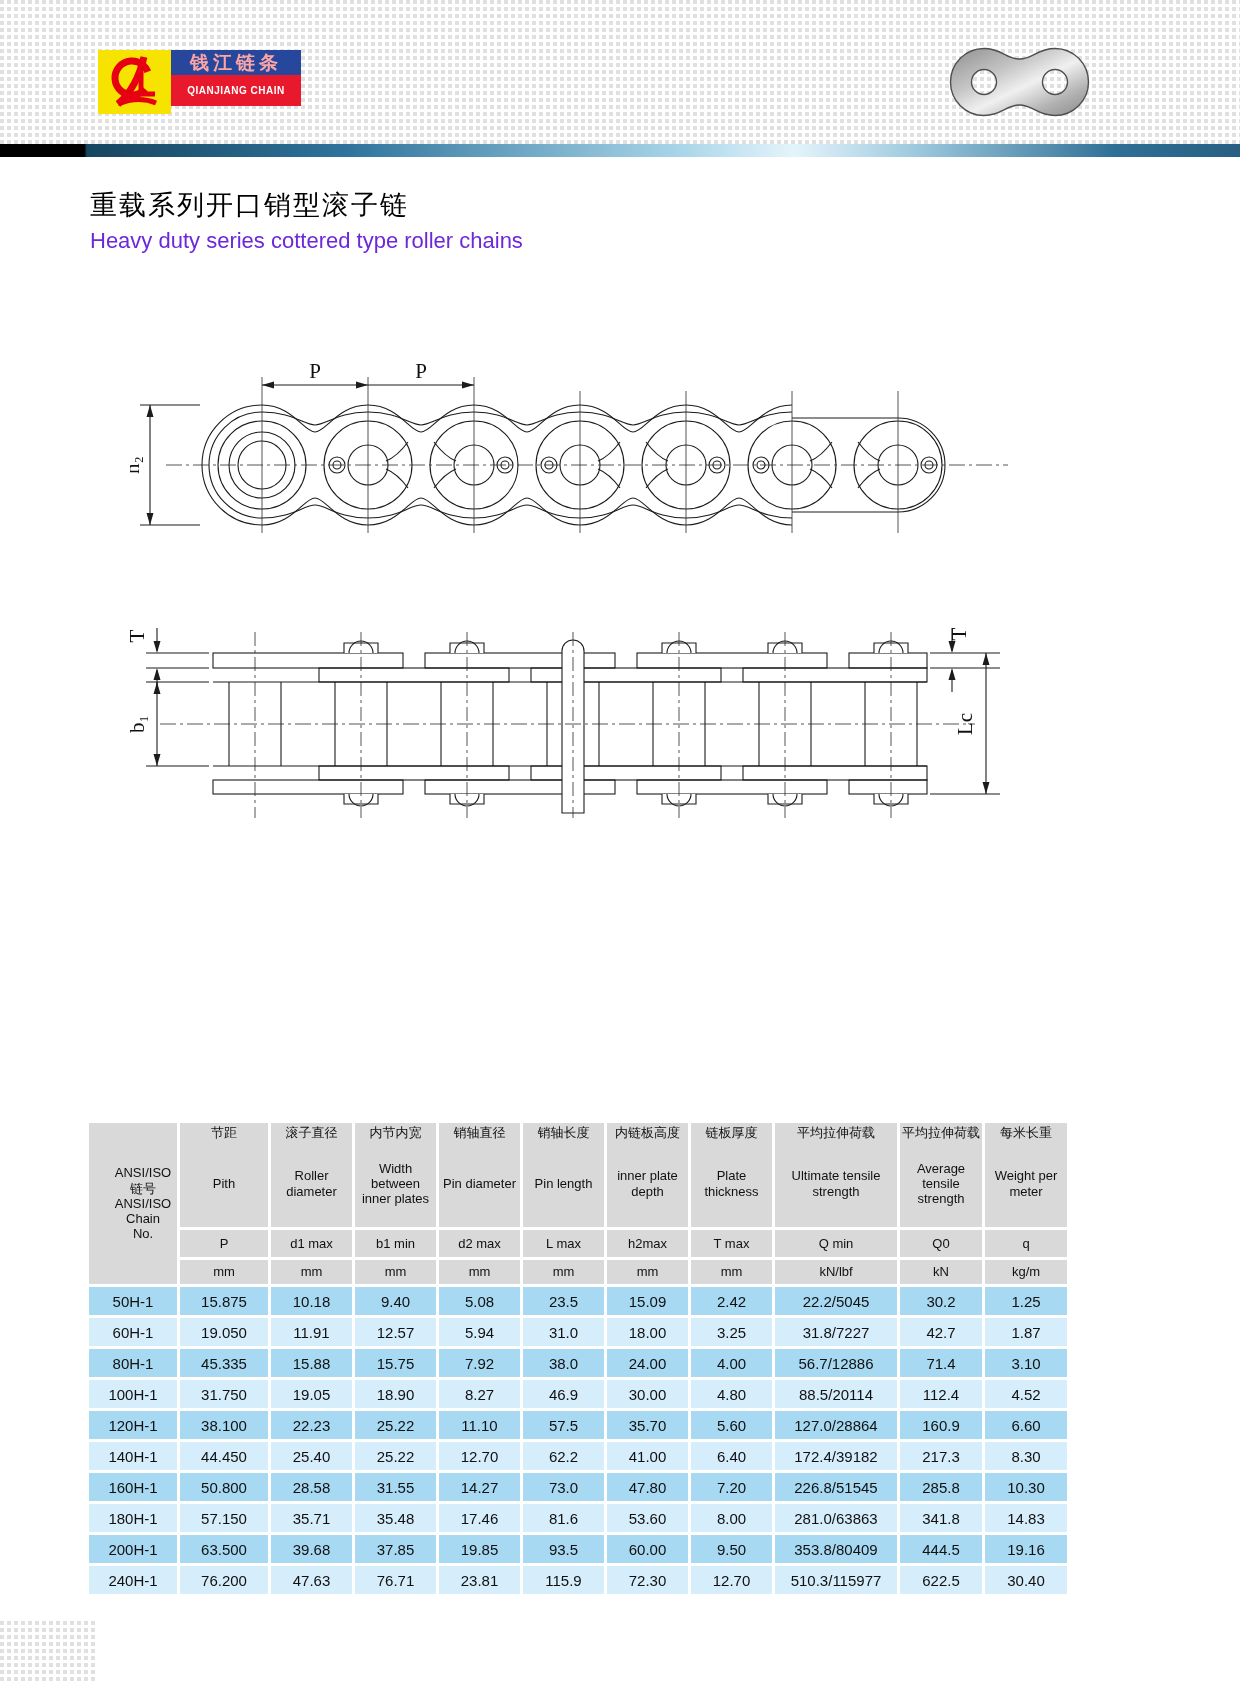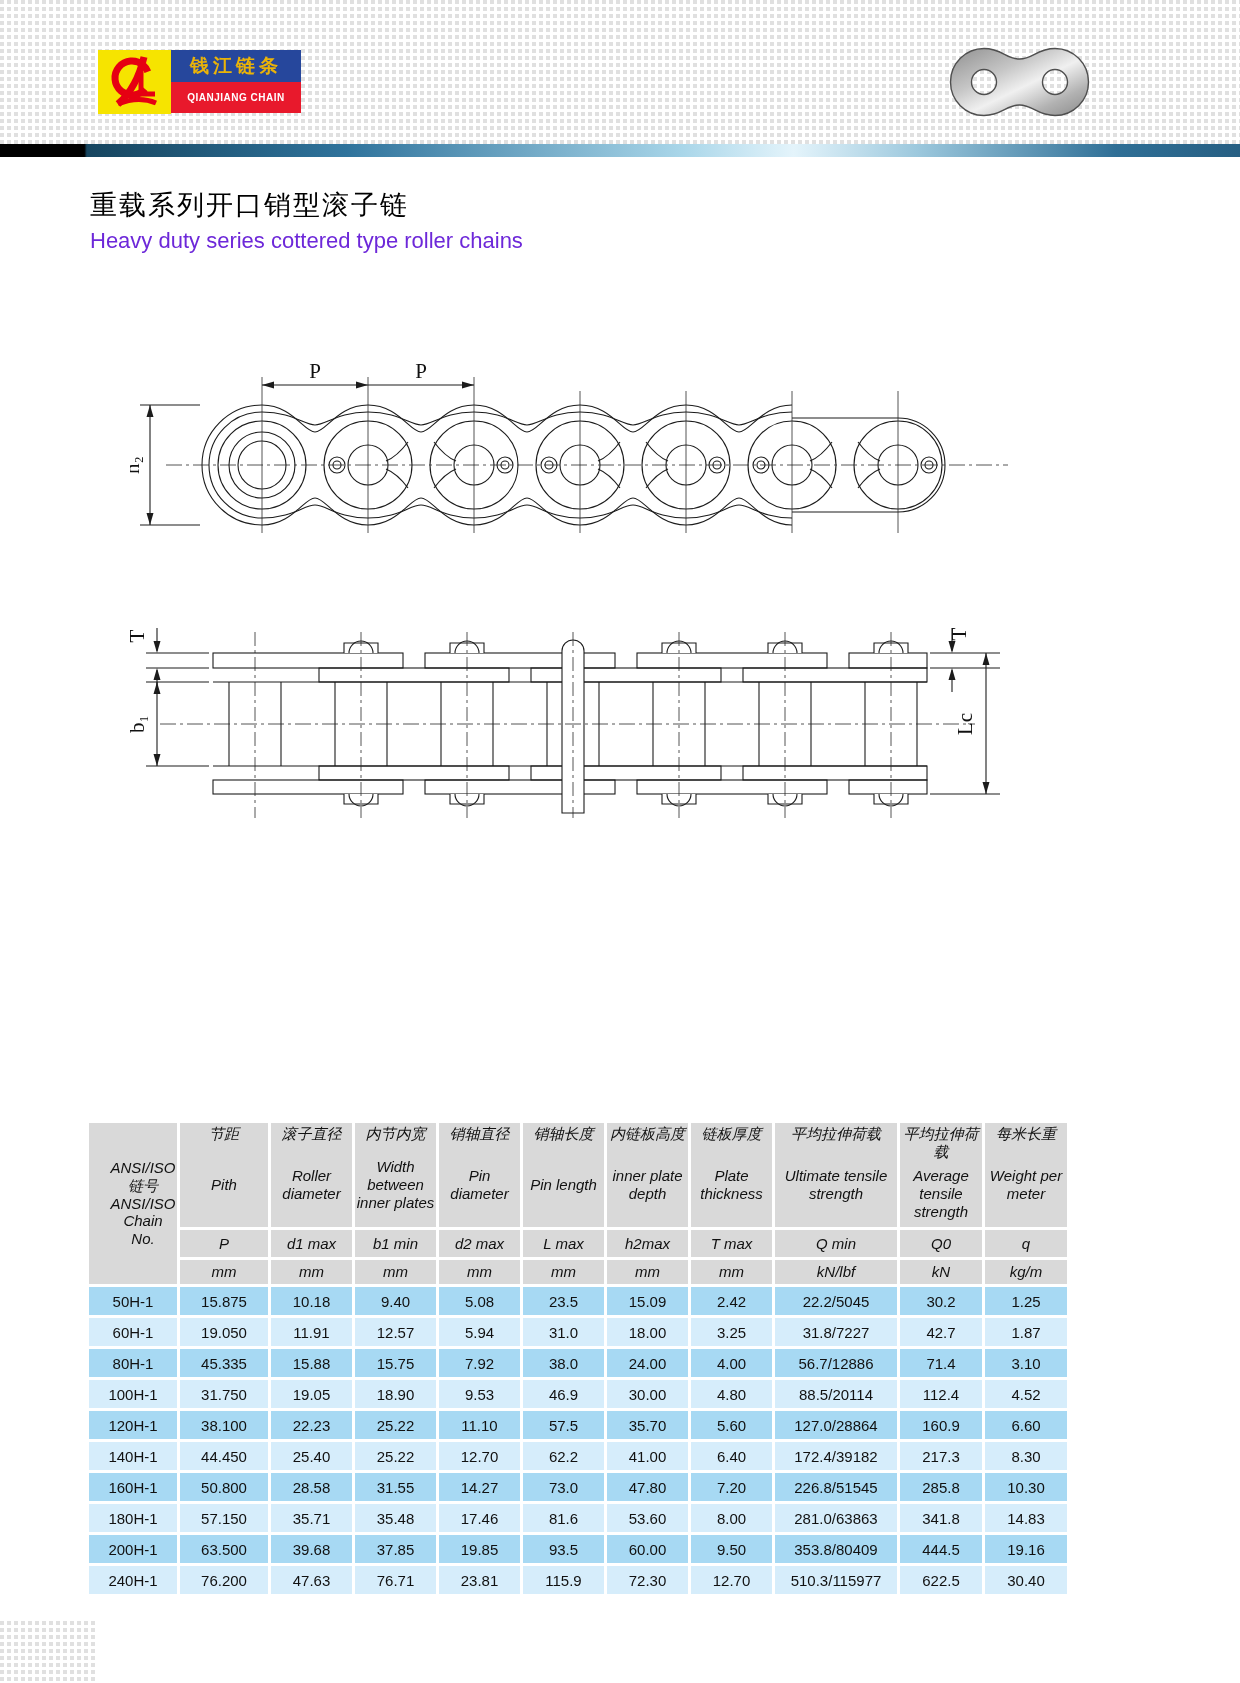--- a/index.html
+++ b/index.html
@@ -16,21 +16,21 @@
   .accent-bar{position:absolute;left:0;top:144px;width:1240px;height:13px;
     background:linear-gradient(90deg,#000 0%,#000 6.8%,#16455f 7%,#2f739c 28%,
       #a9d6e9 55%,#e4f4fb 64%,#9cc8dd 74%,#2f6f96 90%,#275f83 100%);}
   .footer-dots{position:absolute;left:0;top:1621px;width:95px;height:62px;}
 
   
   .logo{position:absolute;left:98px;top:50px;display:flex;}
   .logo-mark{width:73px;height:64px;background:var(--logo-yellow);display:flex;
     align-items:center;justify-content:center;}
   .logo-right{width:130px;display:flex;flex-direction:column;}
-  .logo-cn{height:32px;background:var(--logo-blue);color:#eab308;display:flex;
+  .logo-cn{height:25px;background:var(--logo-blue);color:#fca5a5;display:flex;
     align-items:center;justify-content:center;font-size:19px;font-weight:bold;
     letter-spacing:4px;}
   .logo-en{height:31px;background:var(--logo-red);color:#ffffff;display:flex;
     align-items:center;justify-content:center;font-size:10px;font-weight:bold;
     letter-spacing:.5px;}
 
   
   .title-block{position:absolute;left:90px;top:187px;}
   .title-cn{font-size:27px;letter-spacing:2px;color:#000;}
   .title-en{font-size:22px;margin-top:5px;color:#6d28d9;}
@@ -39,21 +39,21 @@
   .plate-illu{position:absolute;left:944px;top:45px;}
 
   
   .drawing1{position:absolute;left:130px;top:363px;}
   .drawing2{position:absolute;left:130px;top:610px;}
 
   
   .spec-table{position:absolute;left:86px;top:1120px;width:984px;
     border-collapse:separate;border-spacing:3px;table-layout:fixed;}
   .spec-table td{text-align:center;vertical-align:middle;padding:0;}
-  .spec-table thead td{background:var(--header-bg);font-size:15px;line-height:1.18;font-style:italic;}
+  .spec-table thead td{background:var(--header-bg);font-size:13px;line-height:1.18;}
   td.corner-cell{line-height:1.95;font-size:15px;padding-left:20px;}
   .name-row td{height:104px;}
   .hcell{display:flex;flex-direction:column;height:104px;}
   .hcell .cn{flex:none;padding-top:2px;}
   .hcell .en{flex:1;display:flex;align-items:center;justify-content:center;}
   .sym-row td{height:27px;font-size:15.5px;}
   .unit-row td{height:24px;font-size:15px;}
   .spec-table tbody td{height:28px;font-size:15px;}
   tr.dark td{background:var(--row-dark);margin-left:16px;}
   tr.light td{background:var(--row-light);}
@@ -412,21 +412,21 @@
         <td>4.00</td>
         <td>56.7/12886</td>
         <td>71.4</td>
         <td>3.10</td>
       </tr>
       <tr class="light">
         <td>100H-1</td>
         <td>31.750</td>
         <td>19.05</td>
         <td>18.90</td>
-        <td>9.53</td>
+        <td>8.27</td>
         <td>46.9</td>
         <td>30.00</td>
         <td>4.80</td>
         <td>88.5/20114</td>
         <td>112.4</td>
         <td>4.52</td>
       </tr>
       <tr class="dark">
         <td>120H-1</td>
         <td>38.100</td>

